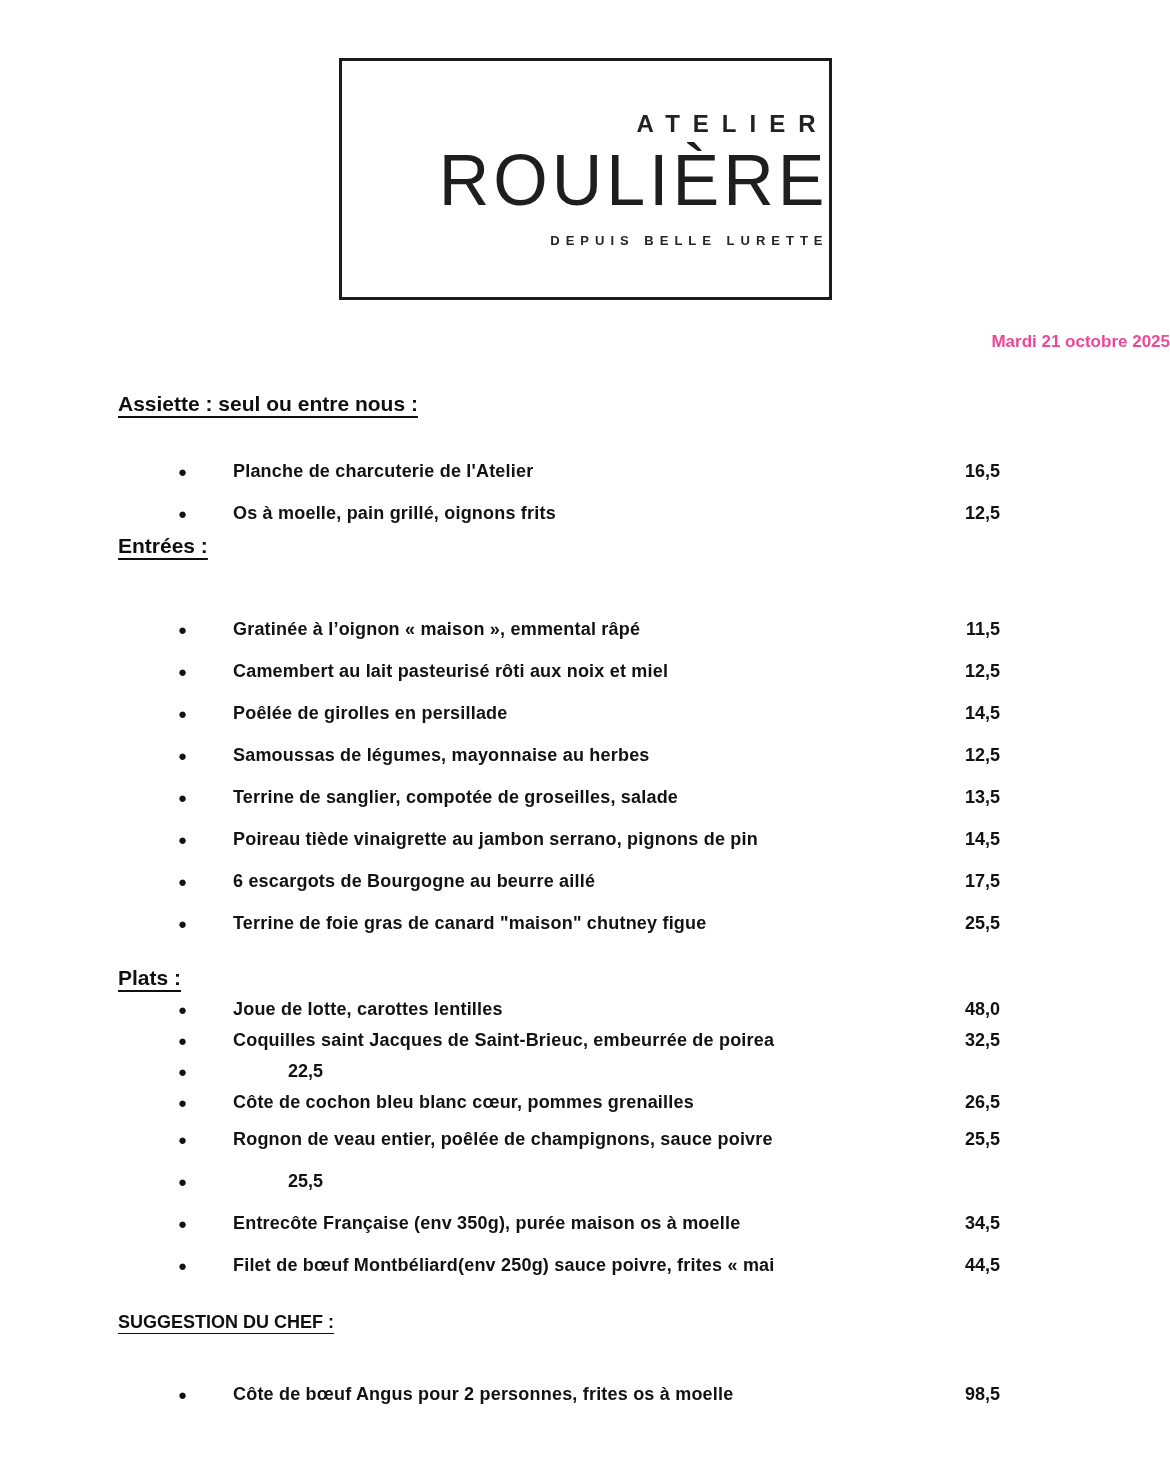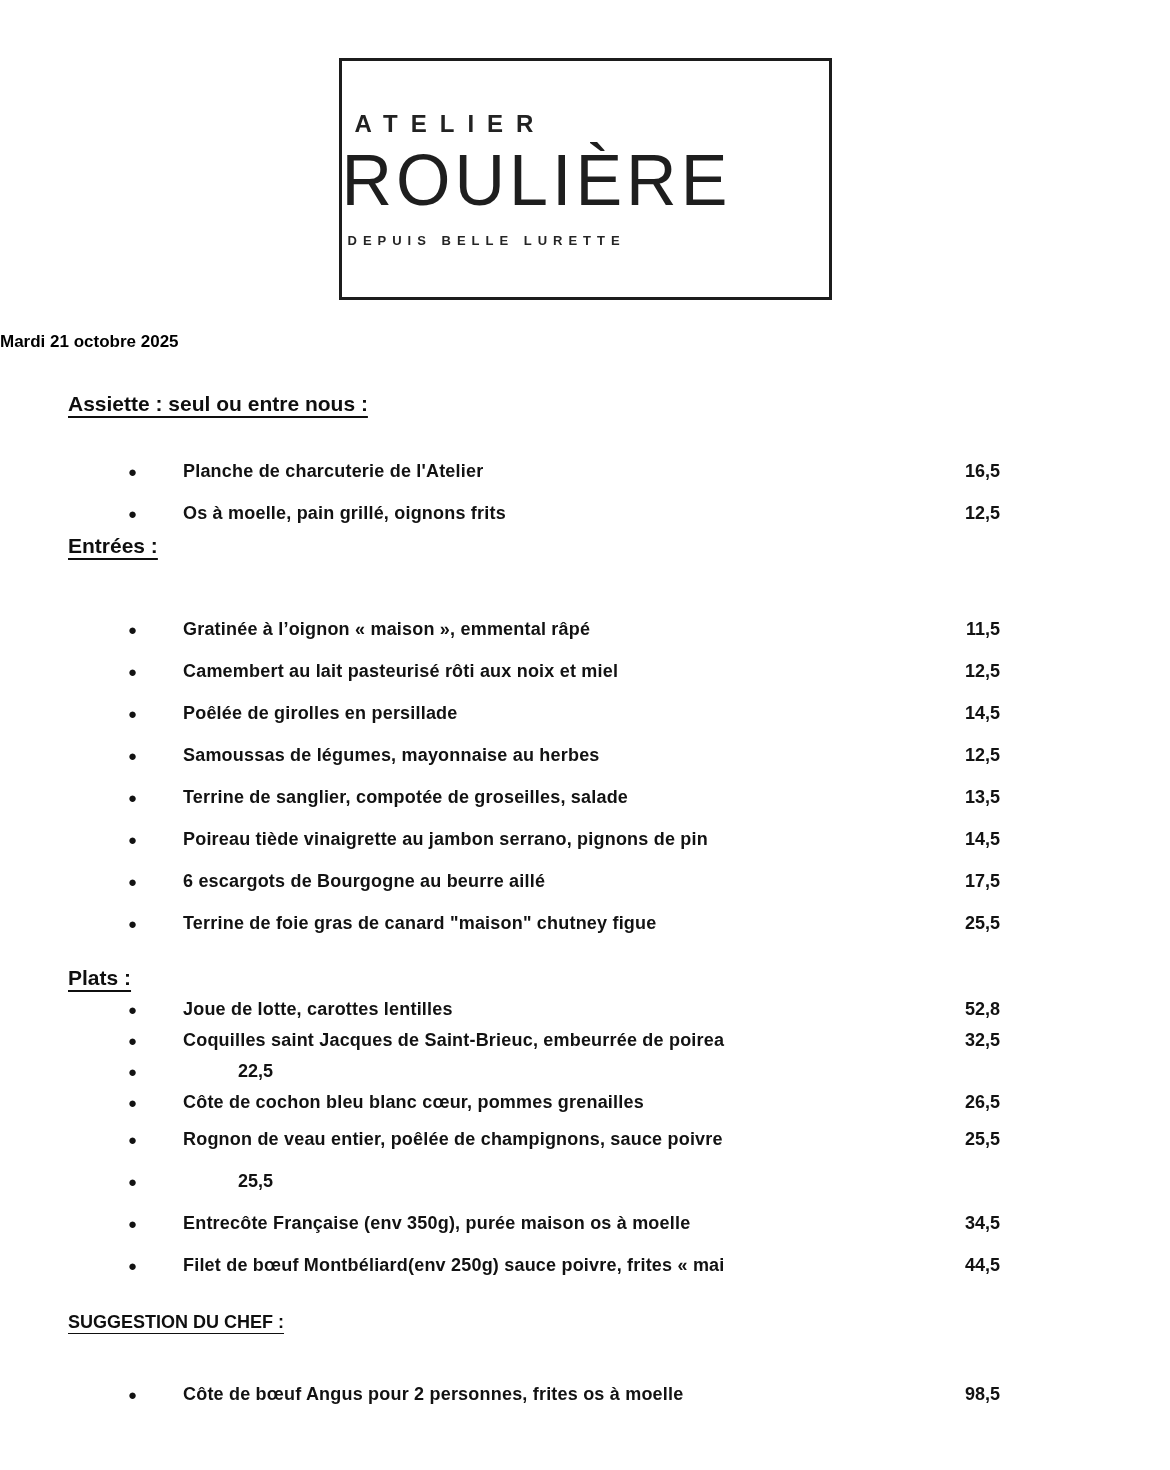--- a/index.html
+++ b/index.html
@@ -16,21 +16,21 @@
 
   
   .logo-box {
     box-sizing: border-box;
     width: 493px;
     height: 242px;
     margin: 58px auto 0 auto;
     border: 3px solid #1c1c1c;
     display: flex;
     flex-direction: column;
-    align-items: flex-start;
+    align-items: flex-end;
     justify-content: center;
   }
   .logo-atelier {
     font-size: 24px;
     font-weight: 700;
     letter-spacing: 13px;
     text-indent: 13px;
     color: #222;
   }
   .logo-brand {
@@ -47,28 +47,28 @@
     font-weight: 700;
     letter-spacing: 6px;
     text-indent: 6px;
     margin-top: 16px;
     color: #252525;
   }
 
   
   .menu-date {
     margin-top: 32px;
-    text-align: left;
+    text-align: right;
     font-size: 17px;
     font-weight: 700;
-    color: #000000;
+    color: #ec4899;
   }
 
   
-  .sec { padding-left: 68px; padding-right: 170px; }
+  .sec { padding-left: 118px; padding-right: 170px; }
   .sec-heading {
     font-size: 21px;
     font-weight: 700;
     text-decoration: underline;
     text-underline-offset: 5px;
     color: #0f0f0f;
     white-space: nowrap;
   }
   .sec-heading.caps { font-size: 18px; }
 
@@ -184,21 +184,21 @@
       </div>
     </div>
   </div>
 
   <div class="sec sec-plats">
     <div class="sec-heading">Plats :</div>
     <div class="rows">
       <div class="row tight">
         <span class="bullet">●</span>
         <span class="item-text">Joue de lotte, carottes lentilles</span>
-        <span class="price">52,8</span>
+        <span class="price">48,0</span>
       </div>
       <div class="row tight">
         <span class="bullet">●</span>
         <span class="item-text">Coquilles saint Jacques de Saint-Brieuc, embeurrée de poirea</span>
         <span class="price">32,5</span>
       </div>
       <div class="row tight">
         <span class="bullet">●</span>
         <span class="price">22,5</span>
       </div>

